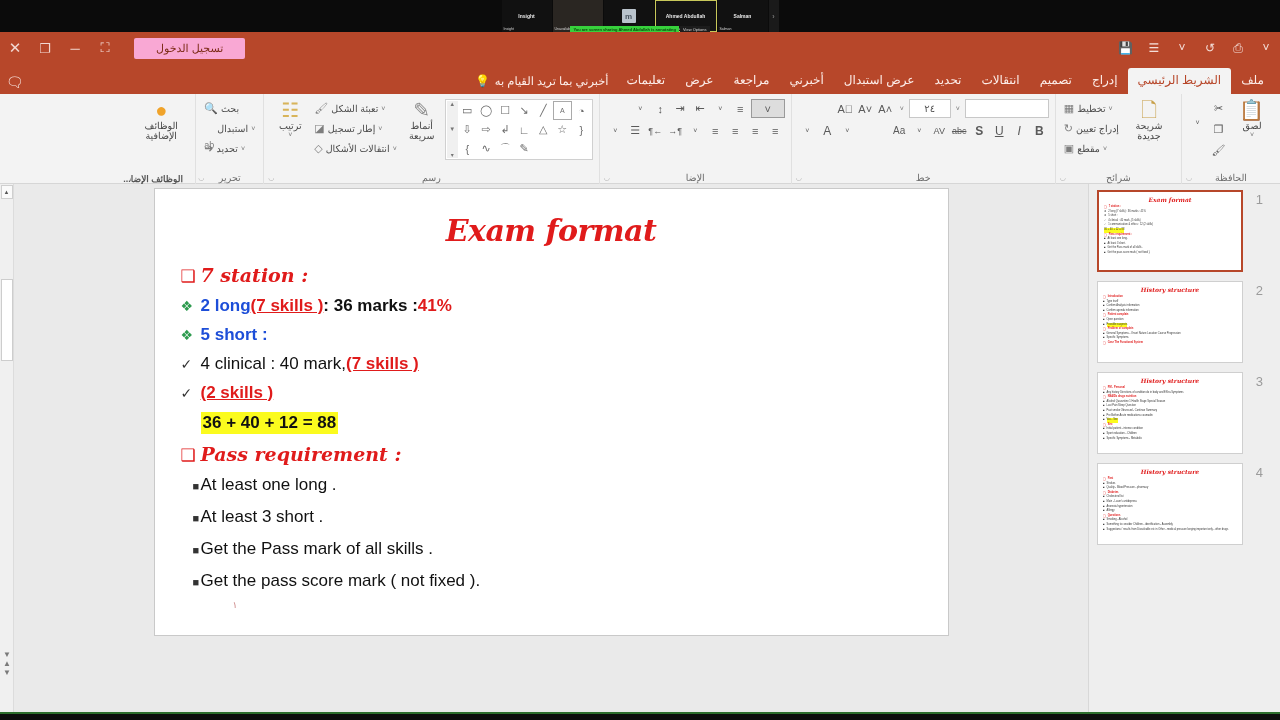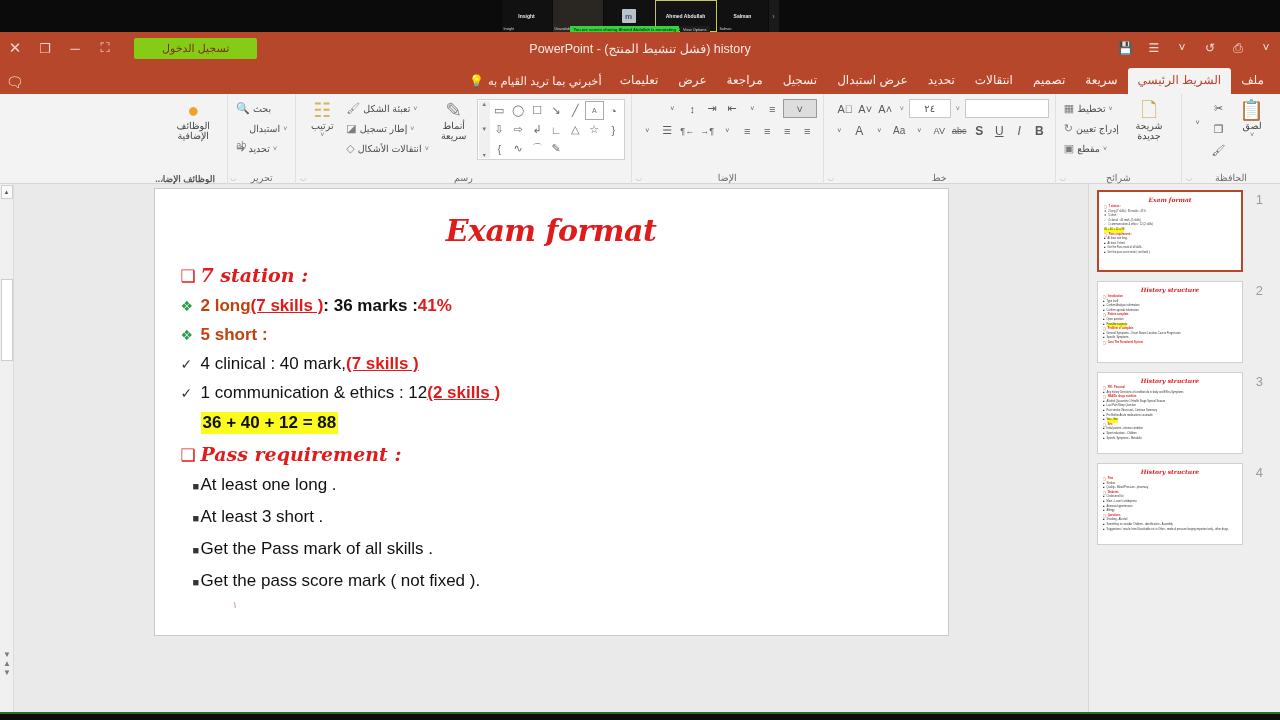--- a/index.html
+++ b/index.html
@@ -63,22 +63,22 @@
     position:absolute; left:0; right:0; text-align:center; font-size:12.5px;
     color:#fbe9e5; direction:rtl;
   }
   .win-btns { display:flex; align-items:center; height:32px; z-index:3; }
   .win-btn {
     width:30px; height:32px; display:flex; align-items:center; justify-content:center;
     color:#f2d8d2; font-size:13px;
   }
   .win-btn.close { font-size:15px; }
   .signin-btn {
-    margin-left:14px; background:#84cc16; color:#7e2d19; font-size:11px;
-    padding:4px 28px; border-radius:2px; z-index:3; direction:rtl;
+    margin-left:14px; background:#f9a8d4; color:#7e2d19; font-size:11px;
+    padding:4px 22px; border-radius:2px; z-index:3; direction:rtl;
   }
   .tb-right { position:absolute; right:0; top:0; height:32px; display:flex; align-items:center; z-index:3;}
   .tb-right .ic { width:28px; height:32px; display:flex; align-items:center; justify-content:center; color:#f4ded8; font-size:12px;}
 
   
   .tabrow {
     height:30px; background:#b7472a; display:flex; flex-direction:row-reverse;
     align-items:flex-end; padding-right:6px; position:relative;
   }
   .tab {
@@ -171,21 +171,21 @@
   }
   .line { display:flex; align-items:baseline; font-size:17px; color:#111; margin-bottom:9px; }
   .bul {
     display:inline-block; width:20px; flex:0 0 20px; font-size:15px;
   }
   .bul.sq { color:#e01b1b; font-size:17px; }
   .bul.dia { color:#2e9b4f; font-size:14px; }
   .bul.chk { color:#333; font-size:14px; }
   .bul.sm { color:#333; font-size:11px; }
   .t-red  { color:#e01b1b; }
-  .t-green{ color:#c2410c; }
+  .t-green{ color:#1d4ed8; }
   .t-black{ color:#111; }
   .bold { font-weight:bold; }
   .serif-red {
     font-family:"DejaVu Serif", serif; font-weight:bold; font-style:italic;
     color:#e01b1b; font-size:19px;
   }
   .u-red { color:#e01b1b; text-decoration:underline; font-weight:bold; }
   .hl { background:#fbfb1e; font-weight:bold; color:#111; padding:1px 2px; }
   .tinytick { color:#c88; font-size:9px; margin-left:52px; }
 
@@ -257,40 +257,39 @@
 <div class="ppt">
 
   <div class="titlebar">
     <div class="win-btns">
       <div class="win-btn close">✕</div>
       <div class="win-btn">❐</div>
       <div class="win-btn">─</div>
       <div class="win-btn">⛶</div>
     </div>
     <div class="signin-btn">تسجيل الدخول</div>
-    <div class="title-text">history (فشل تنشيط المنتج)  -  PowerPoint</div>
     <div class="tb-right">
       <div class="ic">💾</div>
       <div class="ic">☰</div>
       <div class="ic">˅</div>
       <div class="ic">↺</div>
       <div class="ic">⎙</div>
       <div class="ic">˅</div>
     </div>
   </div>
 
   <div class="tabrow">
     <div class="tab">ملف</div>
     <div class="tab active">الشريط الرئيسي</div>
-    <div class="tab">سريعة</div>
+    <div class="tab">إدراج</div>
     <div class="tab">تصميم</div>
     <div class="tab">انتقالات</div>
     <div class="tab">تحديد</div>
     <div class="tab">عرض استبدال</div>
-    <div class="tab">تسجيل</div>
+    <div class="tab">أخبرني</div>
     <div class="tab">مراجعة</div>
     <div class="tab">عرض</div>
     <div class="tab">تعليمات</div>
     <div class="tellme">
       <span class="bulb">💡</span>
       <span>أخبرني بما تريد القيام به</span>
     </div>
     <div class="comment-ic">🗨</div>
   </div>
 
@@ -357,21 +356,21 @@
           <div class="iconbtn">A⃠</div>
         </div>
         <div class="iconrow">
           <div class="iconbtn" style="font-weight:bold;font-size:12px;">B</div>
           <div class="iconbtn" style="font-style:italic;font-size:12px;">I</div>
           <div class="iconbtn" style="text-decoration:underline;font-size:12px;">U</div>
           <div class="iconbtn" style="font-weight:bold;font-size:12px;">S</div>
           <div class="iconbtn" style="font-size:9px;text-decoration:line-through;">abc</div>
           <div class="iconbtn" style="font-size:9px;">AV</div>
           <div class="iconbtn" style="font-size:7px;">˅</div>
-          <div class="iconbtn" style="font-size:10px;">Aa</div>
+          <div class="iconbtn" style="font-size:10px;margin-left:32px;">Aa</div>
           <div class="iconbtn" style="font-size:7px;">˅</div>
           <div class="iconbtn" style="font-size:12px;">A</div>
           <div class="iconbtn" style="font-size:7px;">˅</div>
         </div>
       </div>
       <div class="grp-label">خط</div>
       <div class="grp-launch" style="left:4px;">◡</div>
     </div>
 
     <div class="grp">
@@ -532,21 +531,20 @@
         </div>
 
         <div class="line">
           <span class="bul chk">✓</span>
           <span class="t-black">4 clinical  : 40 mark, </span>
           <span class="u-red">(7 skills )</span>
         </div>
 
         <div class="line">
           <span class="bul chk">✓</span>
-          <span class="t-black">1 communication &amp; ethics : 12 </span>
           <span class="u-red">(2 skills )</span>
         </div>
 
         <div class="line">
           <span class="bul"></span>
           <span class="hl">36 + 40 + 12 = 88</span>
         </div>
 
         <div class="line" style="margin-top:6px;">
           <span class="bul sq">❑</span>

